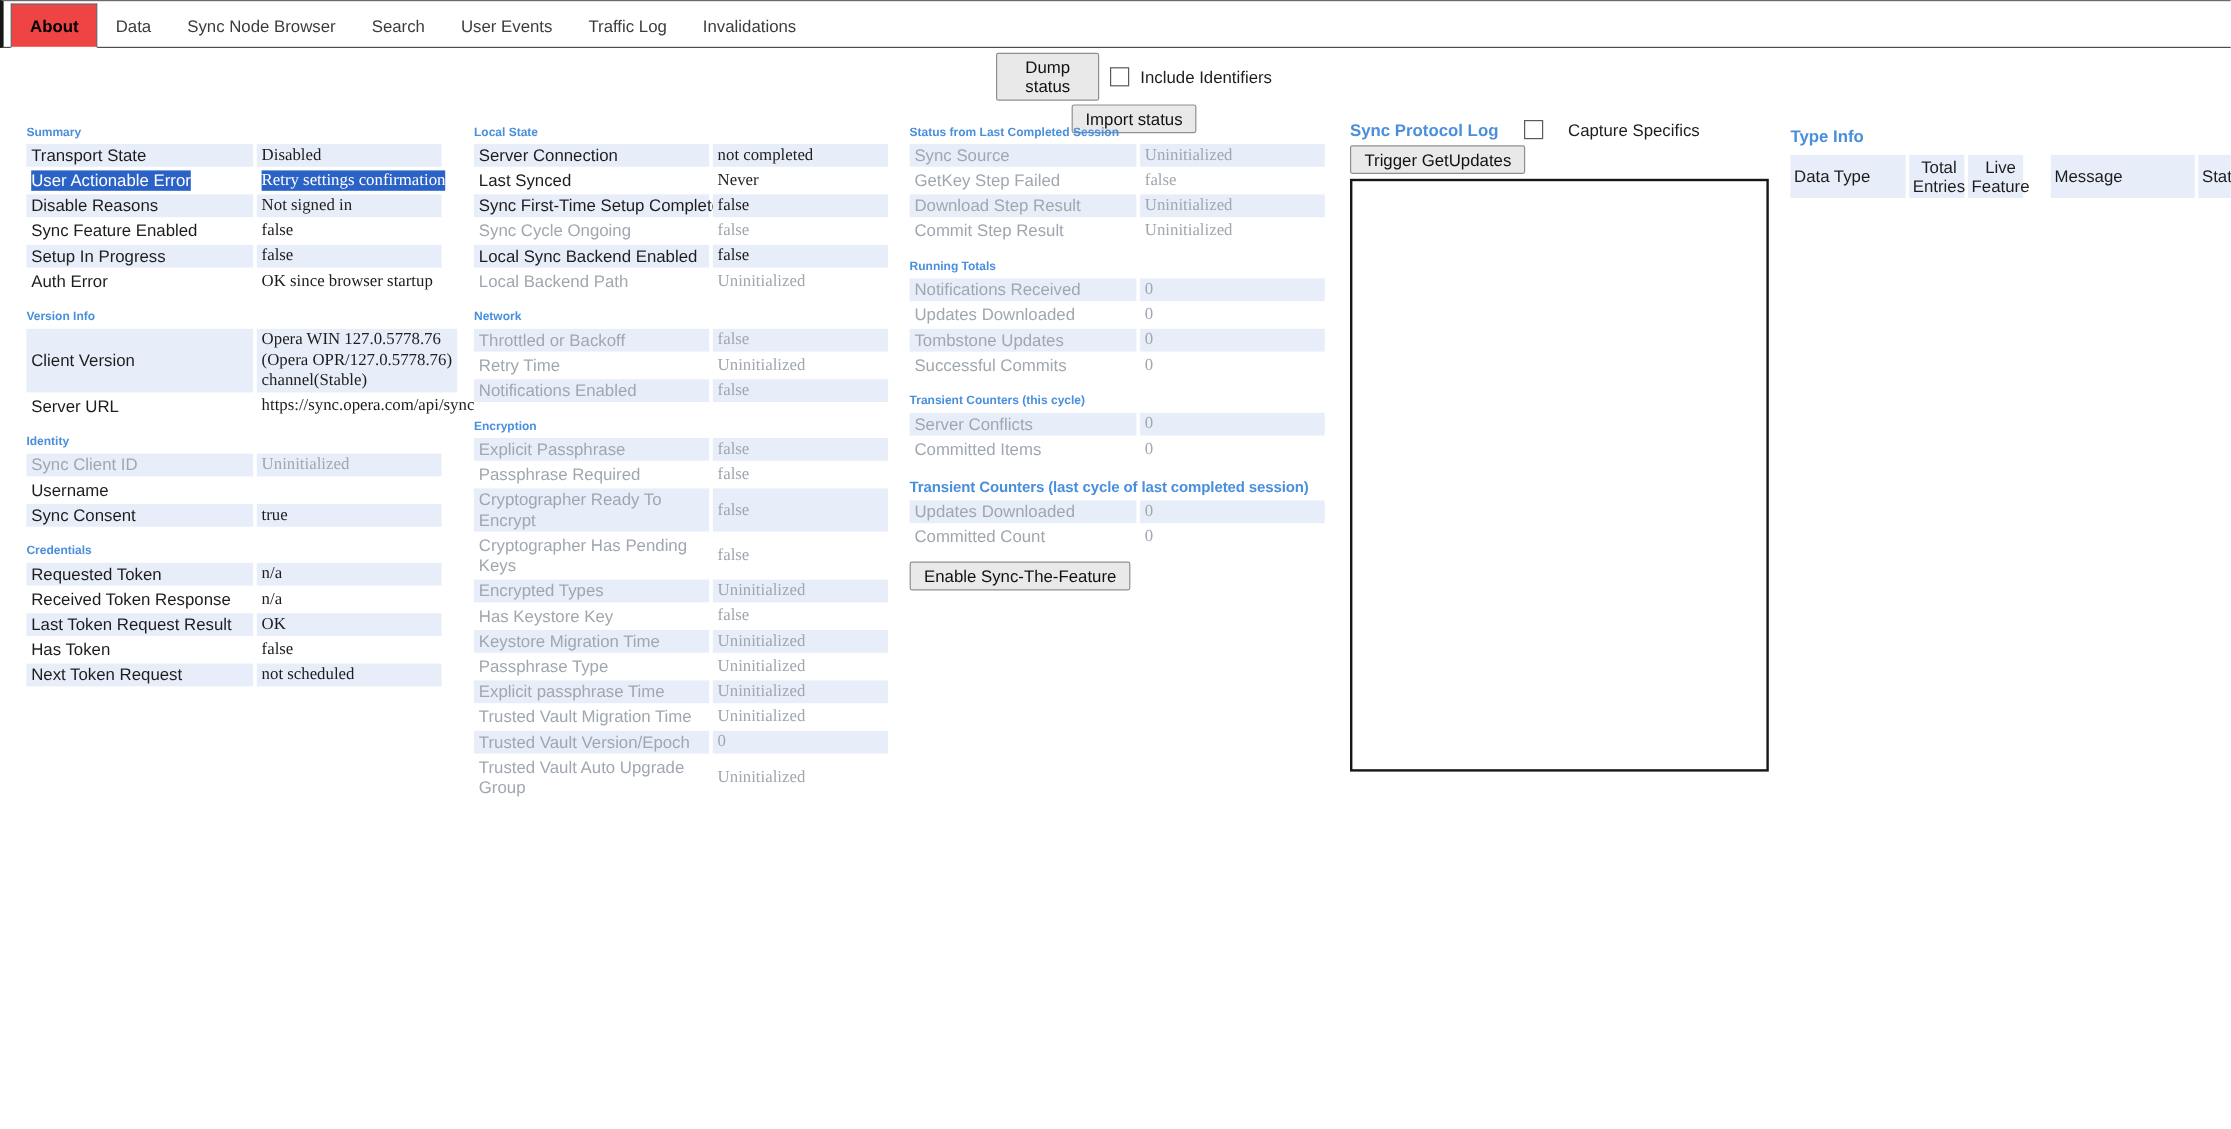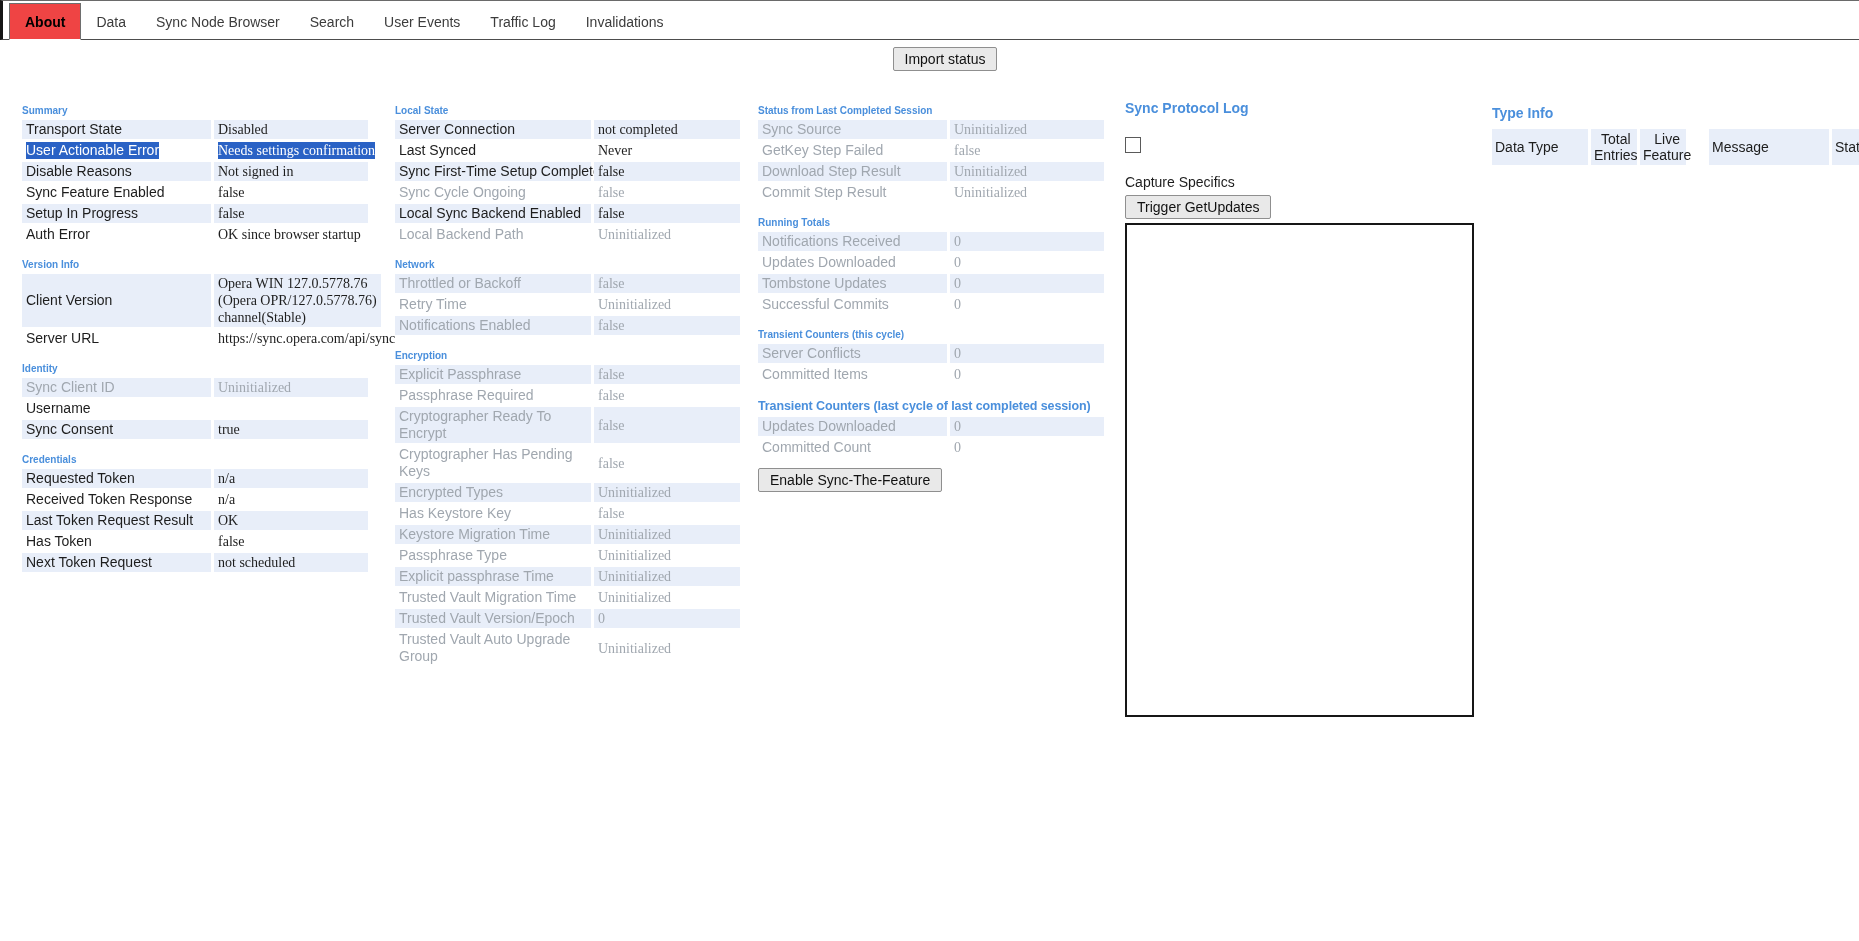--- a/index.html
+++ b/index.html
@@ -58,21 +58,21 @@
   }
   .cell.label{flex:none;}
   .col1 .cell.label,.col3 .cell.label{width:189px;}
   .col2 .cell.label{width:196px;}
   .cell.value{flex:1;font-family:Liberation Serif, serif;}
   .row.striped .cell{background:var(--stripe);}
   .row.dim{color:var(--dim);}
   .sel{background:var(--sel);color:#fff;}
   .enable-btn{margin-top:9px;}
   
-  .pl-header{display:flex;gap:21px;flex-direction:column;}
+  .pl-header{display:flex;align-items:center;gap:21px;}
   .pl-title{color:var(--accent);font-weight:bold;white-space:pre;}
   .pl-btnline{margin-top:5px;}
   .pl-box{
     margin-top:4px;width:349px;height:494px;border:2px solid #161616;background:#fff;
   }
   
   .ti-title{color:var(--accent);font-weight:bold;white-space:pre;}
   .ti-header{display:flex;gap:3px;margin-top:8px;text-align:center;}
   .ti-cell{
     background:var(--stripe);min-height:36px;display:flex;align-items:center;
@@ -86,35 +86,40 @@
     <div class="tab active">About</div>
     <div class="tab">Data</div>
     <div class="tab">Sync Node Browser</div>
     <div class="tab">Search</div>
     <div class="tab">User Events</div>
     <div class="tab">Traffic Log</div>
     <div class="tab">Invalidations</div>
   </div>
 
 <div class="topcontrols">
+  <div class="tc-line1">
+    <button>Dump status</button>
+    <span class="checkbox"></span>
+    <span class="cb-label">Include Identifiers</span>
+  </div>
   <div class="tc-line2">
     <button>Import status</button>
   </div>
 </div>
 
 <div class="col col1">
     <div>
       <div class="sec-title first">Summary</div>
       <div class="row striped">
         <div class="cell label"><span>Transport State</span></div>
         <div class="cell value"><span>Disabled</span></div>
       </div>
       <div class="row">
         <div class="cell label"><span class="sel">User Actionable Error</span></div>
-        <div class="cell value"><span class="sel">Needs settings confirmation</span></div>
+        <div class="cell value"><span class="sel">Retry settings confirmation</span></div>
       </div>
       <div class="row striped">
         <div class="cell label"><span>Disable Reasons</span></div>
         <div class="cell value"><span>Not signed in</span></div>
       </div>
       <div class="row">
         <div class="cell label"><span>Sync Feature Enabled</span></div>
         <div class="cell value"><span>false</span></div>
       </div>
       <div class="row striped">

